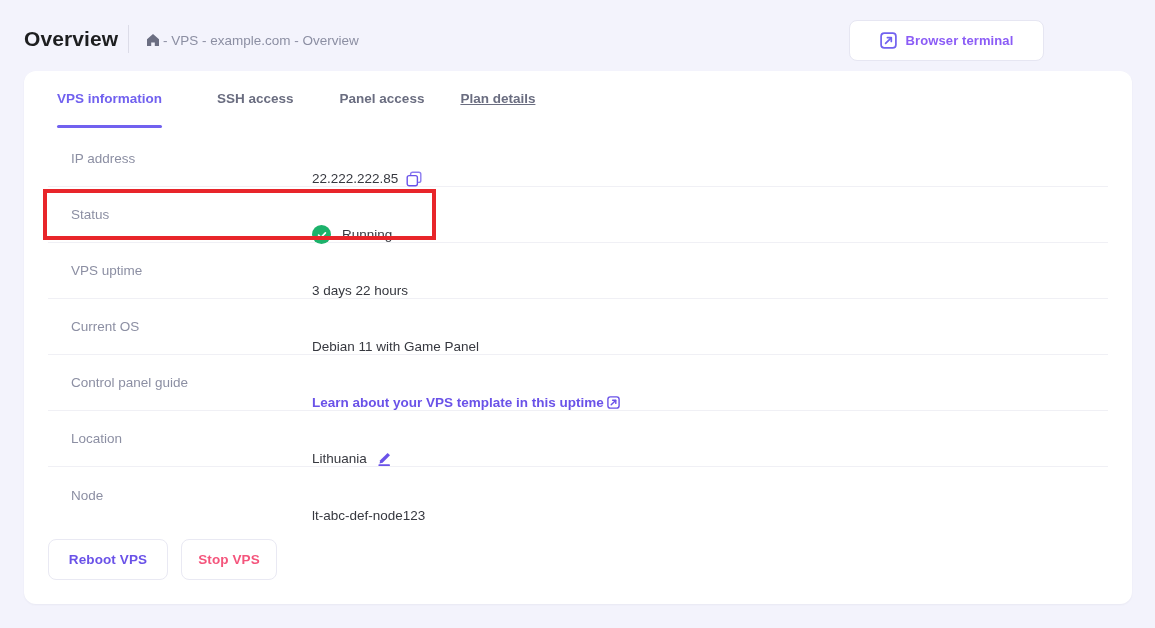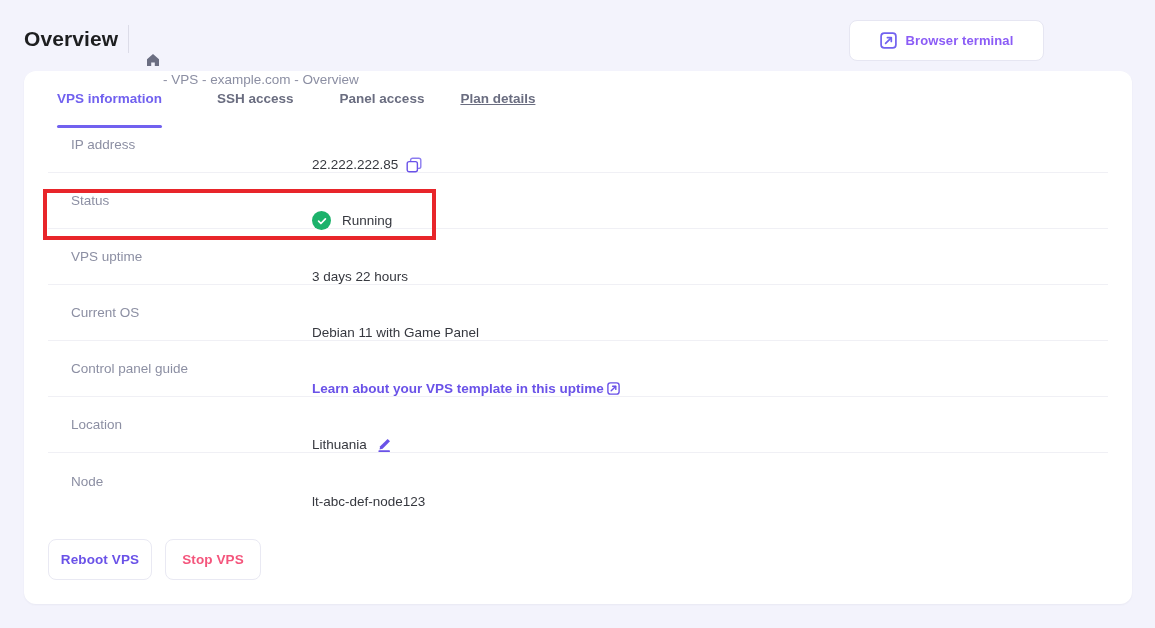--- a/index.html
+++ b/index.html
@@ -114,21 +114,21 @@
   .breadcrumb {
     position: absolute;
     left: 145px;
     top: 32px;
     display: flex;
     align-items: center;
     font-size: 13.5px;
     color: #8c8fa3;
   }
   .home-icon { display: flex; align-items: center; margin-right: 2px; }
-  .crumb-text { white-space: nowrap; margin-top: 40px; }
+  .crumb-text { white-space: nowrap; }
 
   .terminal-btn {
     position: absolute;
     right: 22px;
     top: 20px;
     width: 195px;
     height: 41px;
     background: #ffffff;
     border: 1px solid #e6e6f2;
     border-radius: 8px;
@@ -191,21 +191,21 @@
   }
   #tab0 { left: 33px; }
   #tab1 { left: 88px; }
   #tab2 { left: 134px; }
   #tab3 { left: 170px; text-decoration: underline; }
 
   
   .info-table {
     position: absolute;
     left: 24px;
-    top: 46px;
+    top: 60px;
     width: 1060px;
   }
   .info-row {
     position: relative;
     height: 56px;
     display: flex;
     align-items: center;
     border-bottom: 1px solid #f0f0f5;
     box-sizing: border-box;
   }
@@ -280,21 +280,21 @@
     background: #ffffff;
     display: flex;
     align-items: center;
     justify-content: center;
     font-size: 13.5px;
     font-weight: bold;
     letter-spacing: 0.1px;
     box-sizing: border-box;
     cursor: pointer;
   }
-  #btn-reboot { width: 104px; color: #6a52e8; }
+  #btn-reboot { width: 120px; color: #6a52e8; }
   #btn-stop { width: 96px; color: #f4557c; margin-left: 13px; }
 
   
   .highlight-box {
     position: absolute;
     left: 43px;
     top: 189px;
     width: 393px;
     height: 51px;
     border: 4px solid #e8252a;

